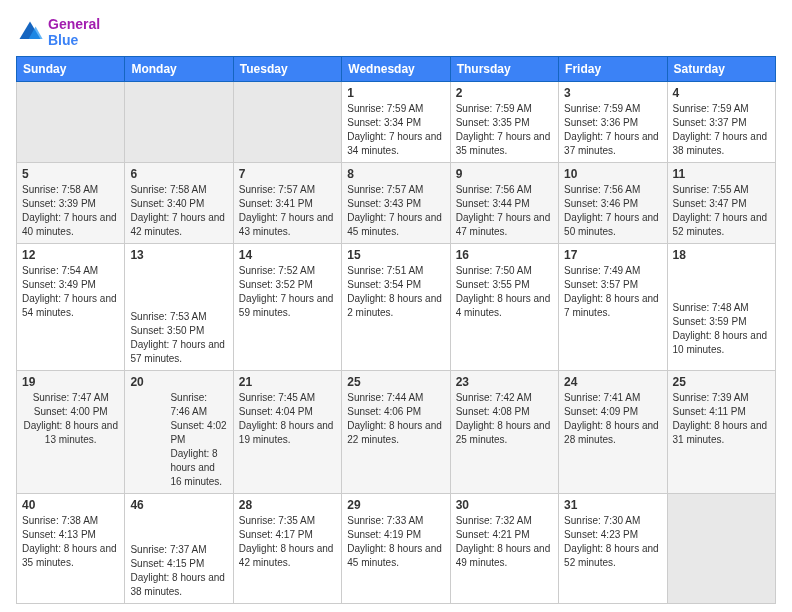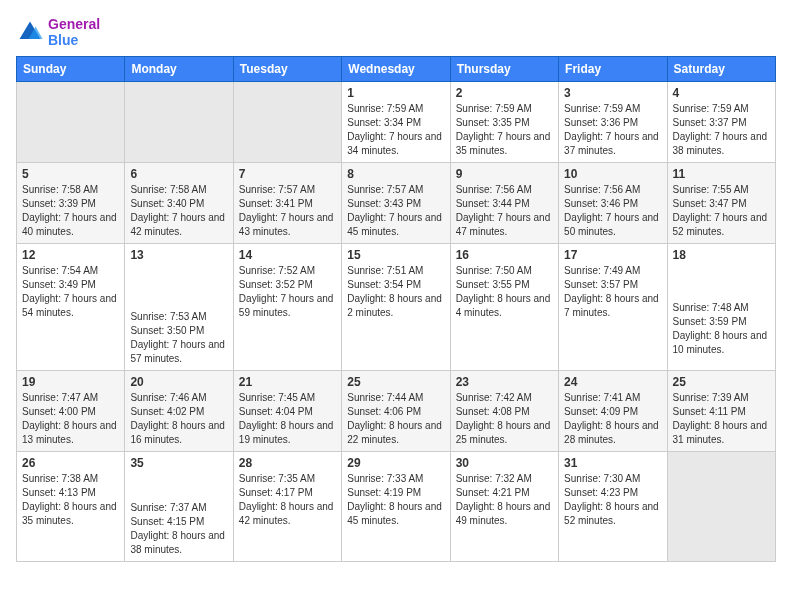--- a/index.html
+++ b/index.html
@@ -236,27 +236,27 @@
         <td>
           <span class="day-num">18</span>
           <div class="day-info" style="white-space: pre-line; margin-top: 39px;">Sunrise: 7:48 AM
 Sunset: 3:59 PM
 Daylight: 8 hours and 10 minutes.</div>
         </td>
       </tr>
       <tr class="row-even">
         <td>
           <span class="day-num">19</span>
-          <div class="day-info" style="white-space: pre-line;">Sunrise: 7:47 AM
+          <div class="day-info" style="white-space: pre-line; text-align: center;">Sunrise: 7:47 AM
 Sunset: 4:00 PM
 Daylight: 8 hours and 13 minutes.</div>
         </td>
         <td>
           <span class="day-num">20</span>
-          <div class="day-info" style="white-space: pre-line;">Sunrise: 7:46 AM
+          <div class="day-info" style="white-space: pre-line; margin-left: 40px;">Sunrise: 7:46 AM
 Sunset: 4:02 PM
 Daylight: 8 hours and 16 minutes.</div>
         </td>
         <td>
           <span class="day-num">21</span>
           <div class="day-info" style="white-space: pre-line;">Sunrise: 7:45 AM
 Sunset: 4:04 PM
 Daylight: 8 hours and 19 minutes.</div>
         </td>
         <td>
@@ -279,27 +279,27 @@
         </td>
         <td>
           <span class="day-num">25</span>
           <div class="day-info" style="white-space: pre-line;">Sunrise: 7:39 AM
 Sunset: 4:11 PM
 Daylight: 8 hours and 31 minutes.</div>
         </td>
       </tr>
       <tr class="row-odd">
         <td>
-          <span class="day-num">26</span>
+          <span class="day-num">40</span>
           <div class="day-info" style="white-space: pre-line;">Sunrise: 7:38 AM
 Sunset: 4:13 PM
 Daylight: 8 hours and 35 minutes.</div>
         </td>
         <td>
-          <span class="day-num">35</span>
+          <span class="day-num">46</span>
           <div class="day-info" style="white-space: pre-line; margin-top: 31px;">Sunrise: 7:37 AM
 Sunset: 4:15 PM
 Daylight: 8 hours and 38 minutes.</div>
         </td>
         <td>
           <span class="day-num">28</span>
           <div class="day-info" style="white-space: pre-line;">Sunrise: 7:35 AM
 Sunset: 4:17 PM
 Daylight: 8 hours and 42 minutes.</div>
         </td>

